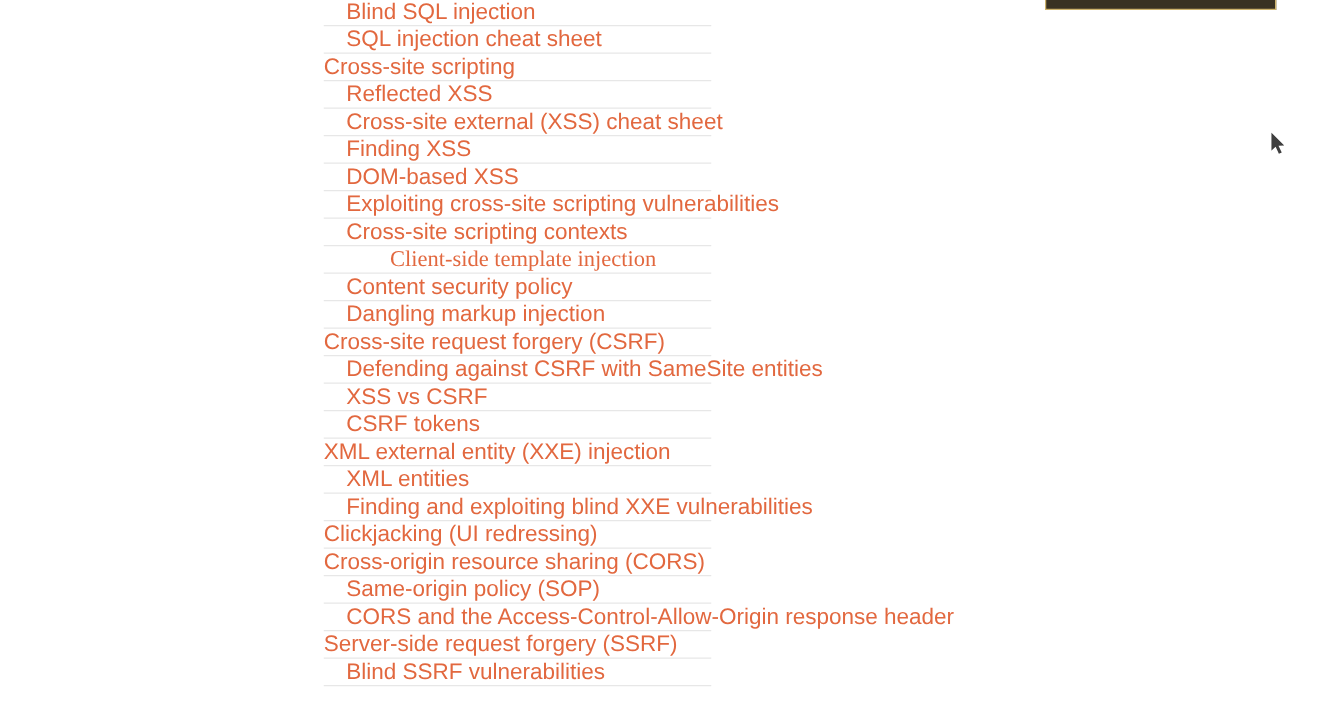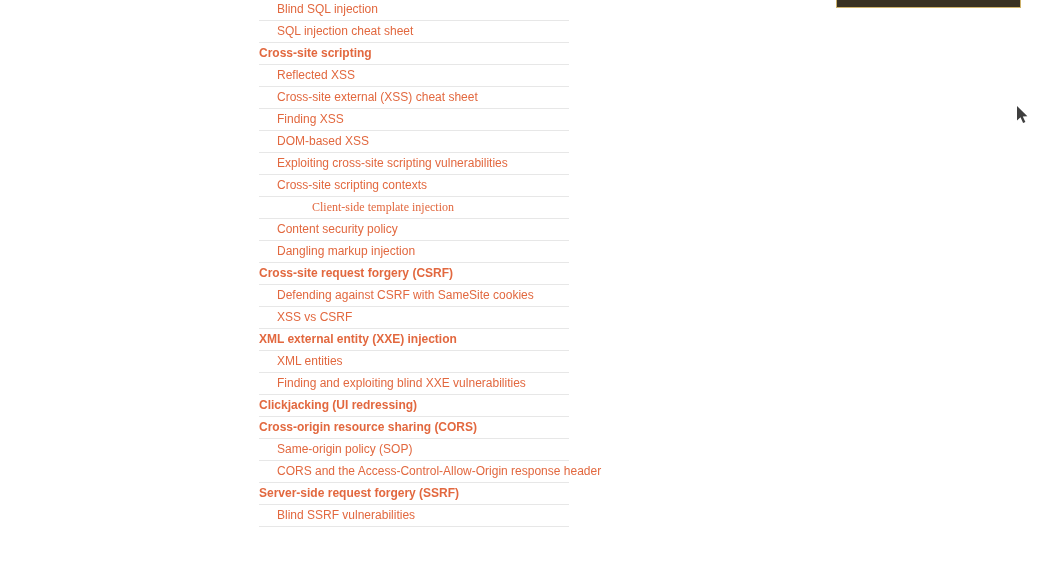--- a/index.html
+++ b/index.html
@@ -25,26 +25,26 @@
   }
   .row{
     height:22px;
     display:flex;
     align-items:center;
     border-bottom:1px solid var(--separator-color);
     cursor:pointer;
     white-space:nowrap;
   }
   .row .link-text{
-    font-size:12px;
+    font-size:18px;
     line-height:21px;
     color:var(--link-color);
     text-decoration:none;
   }
-  .row.level1 .link-text{font-weight:bold;padding-left:0;}
+  .row.level1 .link-text{font-weight:normal;padding-left:0;}
   .row.level2 .link-text{padding-left:18px;}
   .row.level3 .link-text{padding-left:53px;font-family:Liberation Serif, serif;}
   .tooltip-fragment{
     position:absolute;
     left:836px;
     top:-4px;
     width:185px;
     height:12px;
     background:var(--tooltip-bg);
     border:1px solid var(--tooltip-border);
@@ -95,24 +95,27 @@
     <div class="row level2">
       <span class="link-text">Content security policy</span>
     </div>
     <div class="row level2">
       <span class="link-text">Dangling markup injection</span>
     </div>
     <div class="row level1">
       <span class="link-text">Cross-site request forgery (CSRF)</span>
     </div>
     <div class="row level2">
-      <span class="link-text">Defending against CSRF with SameSite cookies</span>
+      <span class="link-text">Defending against CSRF with SameSite entities</span>
     </div>
     <div class="row level2">
       <span class="link-text">XSS vs CSRF</span>
+    </div>
+    <div class="row level2">
+      <span class="link-text">CSRF tokens</span>
     </div>
     <div class="row level1">
       <span class="link-text">XML external entity (XXE) injection</span>
     </div>
     <div class="row level2">
       <span class="link-text">XML entities</span>
     </div>
     <div class="row level2">
       <span class="link-text">Finding and exploiting blind XXE vulnerabilities</span>
     </div>

